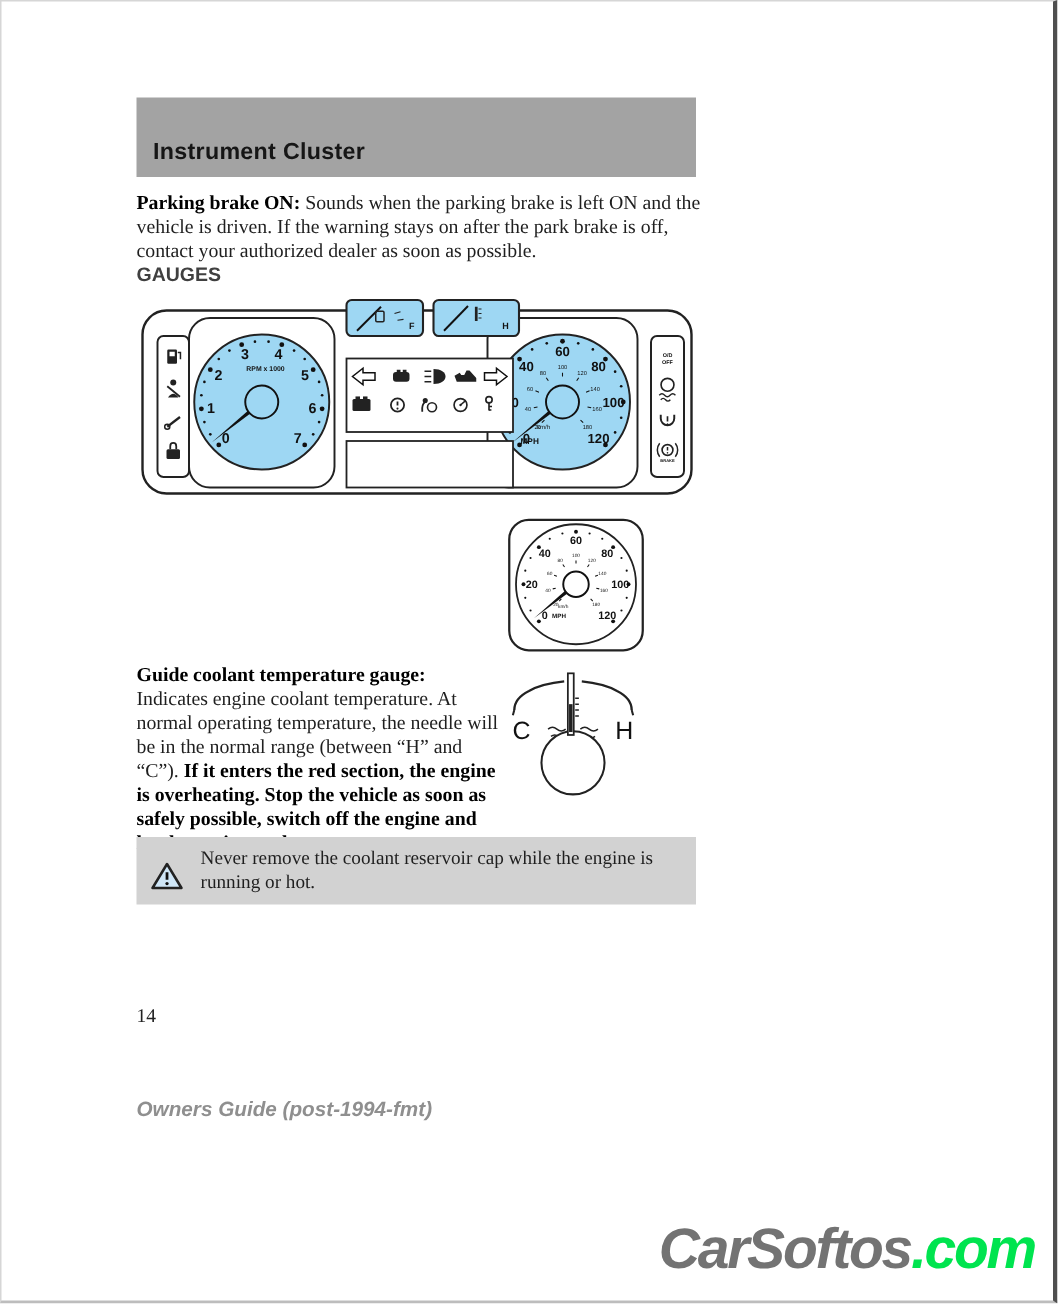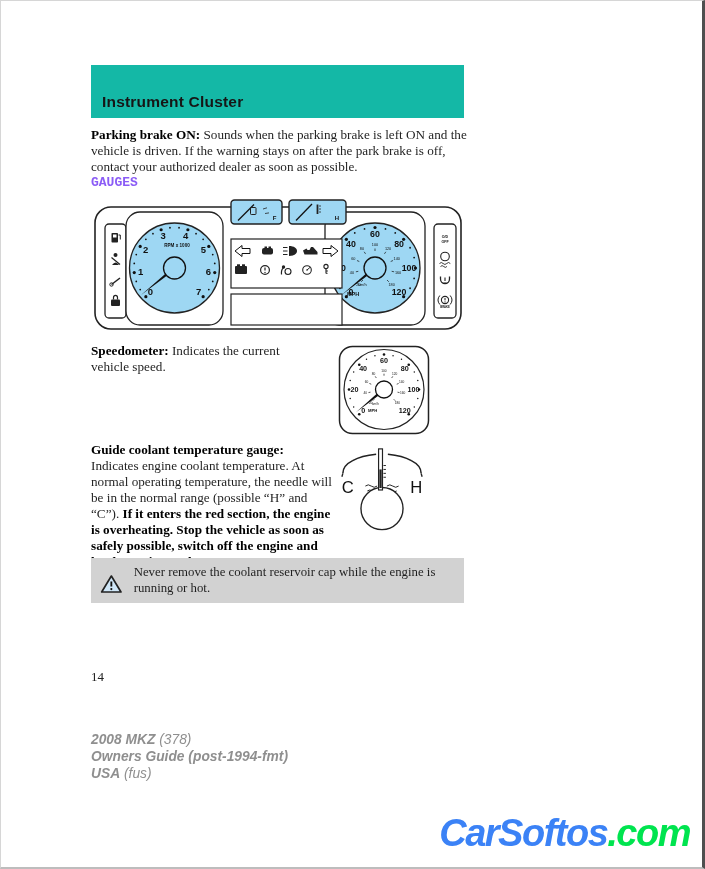--- a/index.html
+++ b/index.html
@@ -4,32 +4,32 @@
 <style>
   html,body{margin:0;padding:0;background:#ffffff;}
   .page{
     position:relative;width:705px;height:869px;background:#fff;overflow:hidden;
     border-top:1px solid #d6d6d6;border-left:1px solid #d6d6d6;
     border-right:3px solid #4f4f4f;border-bottom:2px solid #bdbdbd;
     box-sizing:border-box;
     font-family:"Liberation Serif", serif;color:#222;
   }
   .abs{position:absolute;}
-  .header-band{left:90px;top:64px;width:373px;height:53px;background:#14b8a6;}
+  .header-band{left:90px;top:64px;width:373px;height:53px;background:#a3a3a3;}
   .header-band h1{
     margin:0;padding:28px 0 0 11px;
     font-family:"Liberation Sans", sans-serif;font-weight:bold;font-size:15.5px;color:#161616;
     letter-spacing:.2px;
   }
   .body-text{font-size:13.2px;line-height:16px;color:#1f1f1f;margin:0;}
   .body-text b{color:#000;}
   .para1{left:90px;top:126px;width:378px;}
   .gauges-heading{
     left:90px;top:174px;margin:0;
-    font-family:Liberation Mono, monospace;font-weight:bold;font-size:13px;color:#8b5cf6;
+    font-family:Liberation Sans, sans-serif;font-weight:bold;font-size:13px;color:#404040;
   }
   .cluster-fig{left:90px;top:197px;width:373px;height:136px;}
   .speedo-text{left:90px;top:342px;width:218px;}
   .speedo-fig{left:337px;top:344px;width:92px;height:90px;}
   .coolant-block{left:90px;top:441px;width:373px;}
   .coolant-fig-float{float:right;width:131px;}
   .coolant-fig-float svg{display:block;margin:2px 35px 26px 2px;}
   .warning-box{
     left:90px;top:557px;width:373px;box-sizing:border-box;background:#d2d2d2;
     display:flex;align-items:flex-end;padding:7px 10px 7px 9px;
@@ -270,21 +270,20 @@
           <line x1="354" y1="100" x2="354" y2="102.4" stroke="#222" stroke-width="1"></line>
           <circle cx="354" cy="103.9" r="0.55" fill="#222"></circle>
           <path d="M348.8,97.5 a7.2,7.2 0 0 0 0,9" fill="none" stroke="#222" stroke-width="1"></path>
           <path d="M359.2,97.5 a7.2,7.2 0 0 1 0,9" fill="none" stroke="#222" stroke-width="1"></path>
           <text x="354" y="110" font-size="2.7" font-weight="bold" text-anchor="middle">BRAKE</text>
         </g>
       </g>
     </svg>
   </div>
 
-  <p class="abs body-text speedo-text"><b>Speedometer:</b><span> Indicates the current vehicle speed.</span></p>
 
   <div class="abs speedo-fig">
     <svg viewBox="0 0 92 90" width="92" height="90">
       <rect x="1.5" y="1.5" width="89" height="87" rx="13" fill="#fff" stroke="#222" stroke-width="1.5"></rect>
       <circle cx="46" cy="44.5" r="40" fill="#fff" stroke="#222" stroke-width="1.2"></circle>
       <g>
           <line x1="34.82771285725255" y1="55.67228714274745" x2="36.24192641962564" y2="54.25807358037436" stroke="#111" stroke-width="0.7"></line>
           <text x="32.5649711574556" y="59.087028842544406" text-anchor="middle" font-size="3.2" font-weight="normal">20</text>
           <line x1="30.503592569628957" y1="47.582427087854825" x2="32.46516313043542" y2="47.19224644382257" stroke="#111" stroke-width="0.7"></line>
           <text x="27.365079672338624" y="49.35871611830643" text-anchor="middle" font-size="3.2" font-weight="normal">40</text>
@@ -354,35 +353,33 @@
         <circle cx="47" cy="66" r="21.5" fill="#fff" stroke="#222" stroke-width="1.4"></circle>
         <g>
           <rect x="43.5" y="5" width="4" height="42" fill="#fff" stroke="#222" stroke-width="1.2"></rect>
           <rect x="44.3" y="26" width="2.4" height="19" fill="#222"></rect>
           <line x1="48.5" y1="22" x2="51" y2="22" stroke="#222" stroke-width="1"></line>
           <line x1="48.5" y1="26" x2="51" y2="26" stroke="#222" stroke-width="1"></line>
           <line x1="48.5" y1="30" x2="51" y2="30" stroke="#222" stroke-width="1"></line>
           <line x1="48.5" y1="34" x2="51" y2="34" stroke="#222" stroke-width="1"></line>
         </g>
       </svg>
-    </span><b>Guide coolant temperature gauge:</b><span> Indicates engine coolant temperature. At normal operating temperature, the needle will be in the normal range (possible “H” and “C”). </span><b>If it enters the red section, the engine is overheating. Stop the vehicle as soon as safely possible, switch off the engine and let the engine cool.</b>
+    </span><b>Guide coolant temperature gauge:</b><span> Indicates engine coolant temperature. At normal operating temperature, the needle will be in the normal range (between “H” and “C”). </span><b>If it enters the red section, the engine is overheating. Stop the vehicle as soon as safely possible, switch off the engine and let the engine cool.</b>
   </div>
 
   <div class="abs warning-box">
     <svg width="27" height="24" viewBox="0 0 27 24">
       <polygon points="13.5,2.5 25,21.5 2,21.5" fill="#cfe6f7" stroke="#222" stroke-width="2" stroke-linejoin="round"></polygon>
       <line x1="13.5" y1="9" x2="13.5" y2="15" stroke="#111" stroke-width="2.2"></line>
       <circle cx="13.5" cy="18" r="1.3" fill="#111"></circle>
     </svg>
     <p class="wtext">Never remove the coolant reservoir cap while the engine is running or hot.</p>
   </div>
 
   <div class="abs page-number">14</div>
 
   <div class="abs manual-footer">
-    <div><span>2008 MKZ</span><span class="lt"> (378)</span></div>
     <div><span>Owners Guide (post-1994-fmt)</span></div>
-    <div><span>USA</span><span class="lt"> (fus)</span></div>
-  </div>
-
-  <a class="abs logo" href="#"><span style="color: #3b82f6;">CarSoftos</span><span style="color: rgb(0, 228, 79); font-style: italic;">.com</span></a>
+  </div>
+
+  <a class="abs logo" href="#"><span style="color: #737373;">CarSoftos</span><span style="color: rgb(0, 228, 79); font-style: italic;">.com</span></a>
 
 </div>
 
 </body></html>

